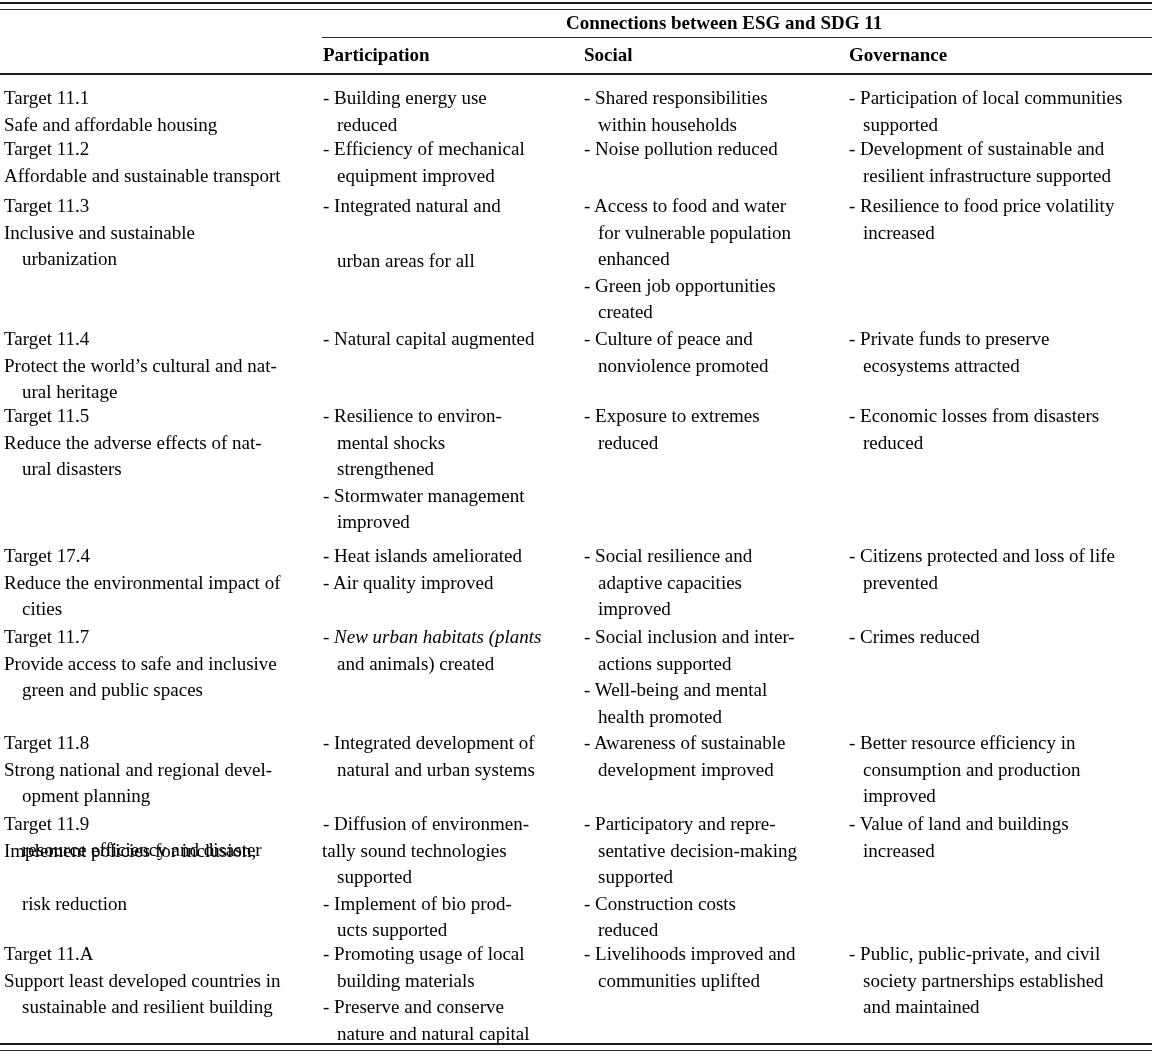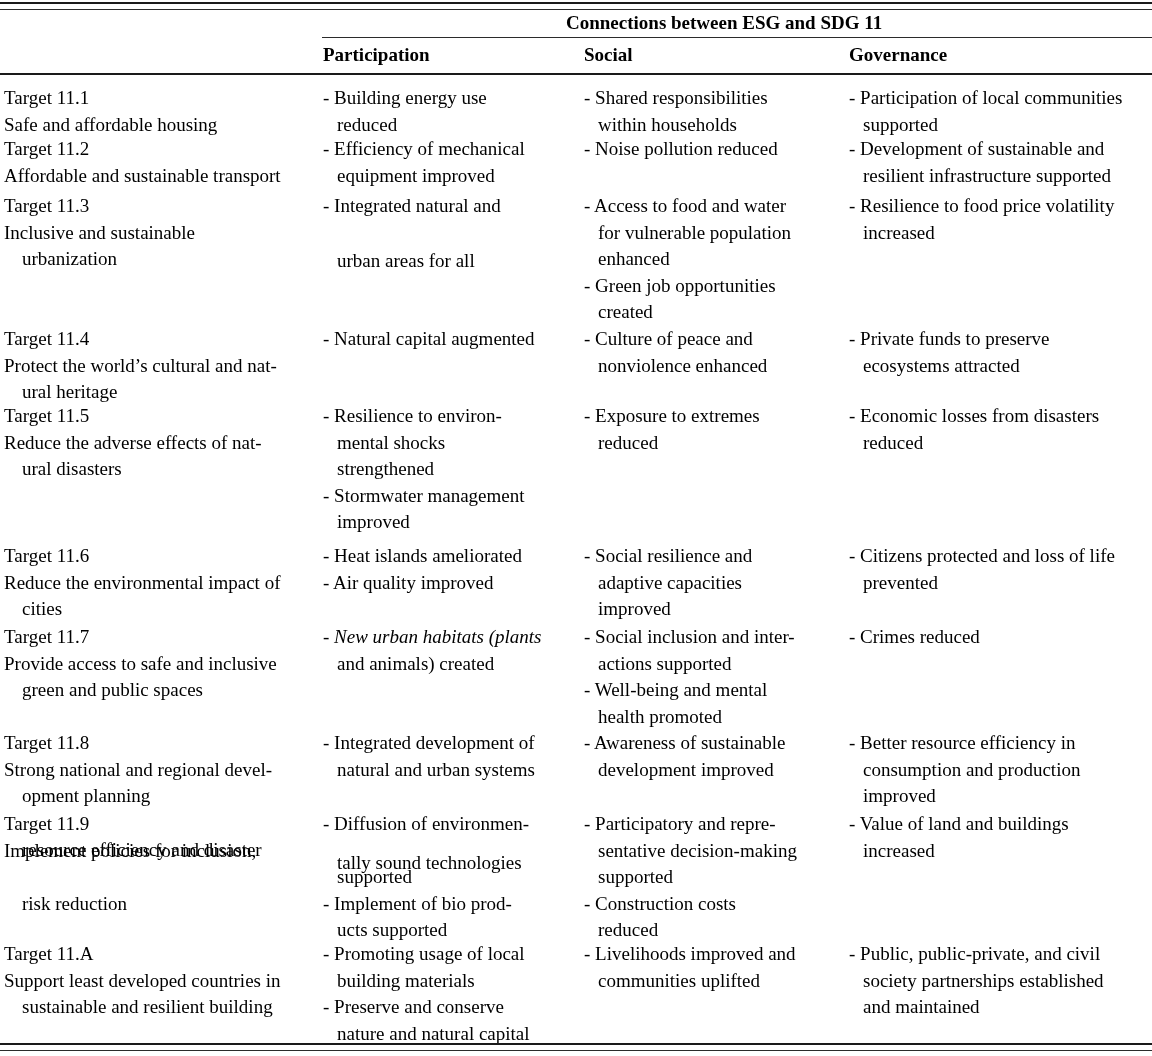--- a/index.html
+++ b/index.html
@@ -131,21 +131,21 @@
         <div style="position: absolute; left: 0px; top: 0px;">
           <div class="line" style="left: 4px; top: 329px;">Target 11.4</div>
           <div class="line" style="left: 4px; top: 355.5px;">Protect the world’s cultural and nat-</div>
           <div class="line" style="left: 22px; top: 382px;">ural heritage</div>
         </div>
         <div style="position: absolute; left: 0px; top: 0px;">
           <div class="line" style="left: 323px; top: 329px;">- Natural capital augmented</div>
         </div>
         <div style="position: absolute; left: 0px; top: 0px;">
           <div class="line" style="left: 584px; top: 329px;">- Culture of peace and</div>
-          <div class="line" style="left: 598px; top: 355.5px;">nonviolence enhanced</div>
+          <div class="line" style="left: 598px; top: 355.5px;">nonviolence promoted</div>
         </div>
         <div style="position: absolute; left: 0px; top: 0px;">
           <div class="line" style="left: 849px; top: 329px;">- Private funds to preserve</div>
           <div class="line" style="left: 863px; top: 355.5px;">ecosystems attracted</div>
         </div>
       </div>
       <div style="position: absolute; left: 0px; top: 0px; width: 1152px;">
         <div style="position: absolute; left: 0px; top: 0px;">
           <div class="line" style="left: 4px; top: 406px;">Target 11.5</div>
           <div class="line" style="left: 4px; top: 432.5px;">Reduce the adverse effects of nat-</div>
@@ -162,21 +162,21 @@
           <div class="line" style="left: 584px; top: 406px;">- Exposure to extremes</div>
           <div class="line" style="left: 598px; top: 432.5px;">reduced</div>
         </div>
         <div style="position: absolute; left: 0px; top: 0px;">
           <div class="line" style="left: 849px; top: 406px;">- Economic losses from disasters</div>
           <div class="line" style="left: 863px; top: 432.5px;">reduced</div>
         </div>
       </div>
       <div style="position: absolute; left: 0px; top: 0px; width: 1152px;">
         <div style="position: absolute; left: 0px; top: 0px;">
-          <div class="line" style="left: 4px; top: 546px;">Target 11.6</div>
+          <div class="line" style="left: 4px; top: 546px;">Target 17.4</div>
           <div class="line" style="left: 4px; top: 572.5px;">Reduce the environmental impact of</div>
           <div class="line" style="left: 22px; top: 599px;">cities</div>
         </div>
         <div style="position: absolute; left: 0px; top: 0px;">
           <div class="line" style="left: 323px; top: 546px;">-  Heat islands ameliorated</div>
           <div class="line" style="left: 323px; top: 572.5px;">-  Air quality improved</div>
         </div>
         <div style="position: absolute; left: 0px; top: 0px;">
           <div class="line" style="left: 584px; top: 546px;">- Social resilience and</div>
           <div class="line" style="left: 598px; top: 572.5px;">adaptive capacities</div>
@@ -229,21 +229,21 @@
       </div>
       <div style="position: absolute; left: 0px; top: 0px; width: 1152px;">
         <div style="position: absolute; left: 0px; top: 0px;">
           <div class="line" style="left: 4px; top: 814px;">Target 11.9</div>
           <div class="line" style="left: 4px; top: 840.5px;">Implement policies for inclusion,</div>
           <div class="line" style="left: 22px; top: 840px;">resource efficiency and disaster</div>
           <div class="line" style="left: 22px; top: 893.5px;">risk reduction</div>
         </div>
         <div style="position: absolute; left: 0px; top: 0px;">
           <div class="line" style="left: 323px; top: 814px;">-  Diffusion of environmen-</div>
-          <div class="line" style="left: 337px; top: 840.5px; margin-top: 12px;">tally sound technologies</div>
+          <div class="line" style="left: 322px; top: 840.5px;">tally sound technologies</div>
           <div class="line" style="left: 337px; top: 867px;">supported</div>
           <div class="line" style="left: 323px; top: 893.5px;">-  Implement of bio prod-</div>
           <div class="line" style="left: 337px; top: 920px;">ucts supported</div>
         </div>
         <div style="position: absolute; left: 0px; top: 0px;">
           <div class="line" style="left: 584px; top: 814px;">-  Participatory and repre-</div>
           <div class="line" style="left: 598px; top: 840.5px;">sentative decision-making</div>
           <div class="line" style="left: 598px; top: 867px;">supported</div>
           <div class="line" style="left: 584px; top: 893.5px;">-  Construction costs</div>
           <div class="line" style="left: 598px; top: 920px;">reduced</div>

